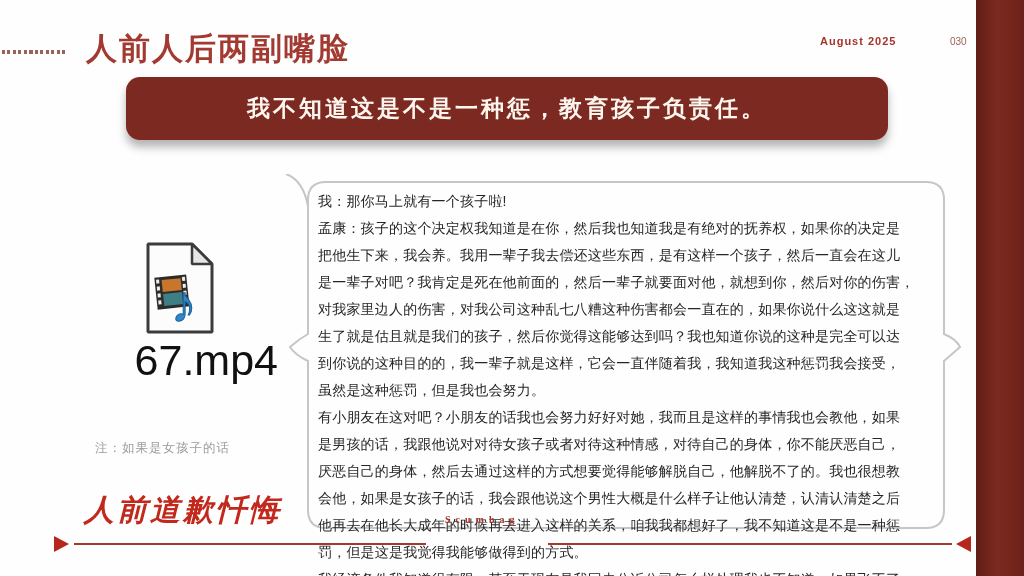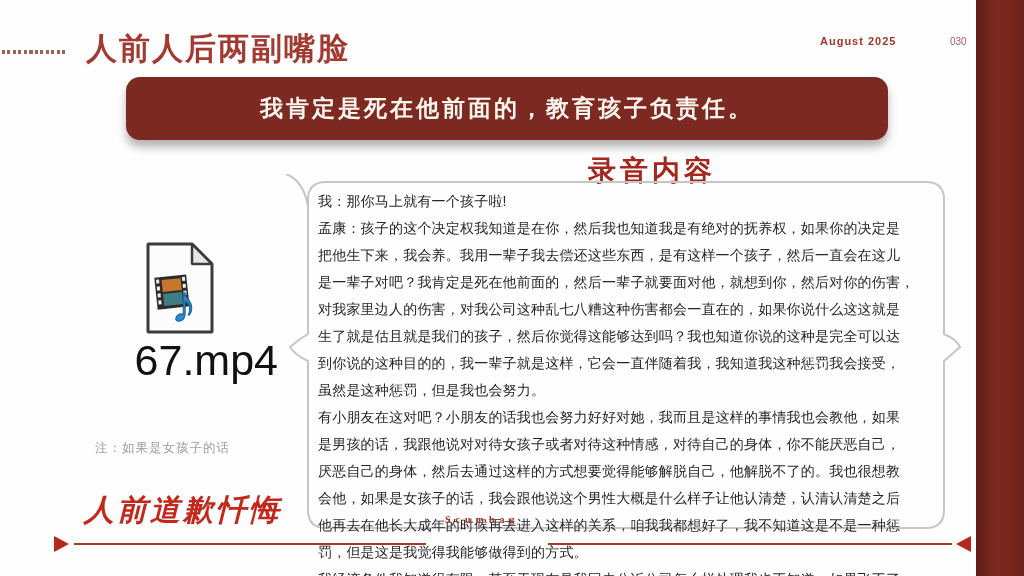--- a/index.html
+++ b/index.html
@@ -72,24 +72,23 @@
 <div class="slide">
 
   <div class="right-bar"></div>
   <div class="dotted"></div>
 
   <div class="page-title">人前人后两副嘴脸</div>
   <div class="hdr-date">August 2025</div>
   <div class="hdr-page">030</div>
 
   <div class="banner">
-    <span>我肯定是死在他前面的，教育孩子负责任。</span>
+    <span>我不知道这是不是一种惩，教育孩子负责任。</span>
   </div>
 
-  <div class="rec-heading">录音内容</div>
 
   <svg class="bubble-svg" viewBox="0 0 680 372">
     <path d="M44 8 H644 Q662 8 662 26 V160 Q674 165 678 173 Q669 181 662 187 V336 Q662 354 644 354 H44 Q26 354 26 336 V187 Q13 181 8 173 Q17 165 26 160 V26 Q26 8 44 8 Z" fill="none" stroke="#c6c6c6" stroke-width="2"></path>
     <path d="M4 0 Q21 6 26 32" fill="none" stroke="#c6c6c6" stroke-width="2"></path>
   </svg>
 
   <div class="transcript">我：那你马上就有一个孩子啦!
 孟康：孩子的这个决定权我知道是在你，然后我也知道我是有绝对的抚养权，如果你的决定是
 把他生下来，我会养。我用一辈子我去偿还这些东西，是有这样一个孩子，然后一直会在这儿
 是一辈子对吧？我肯定是死在他前面的，然后一辈子就要面对他，就想到你，然后对你的伤害，

